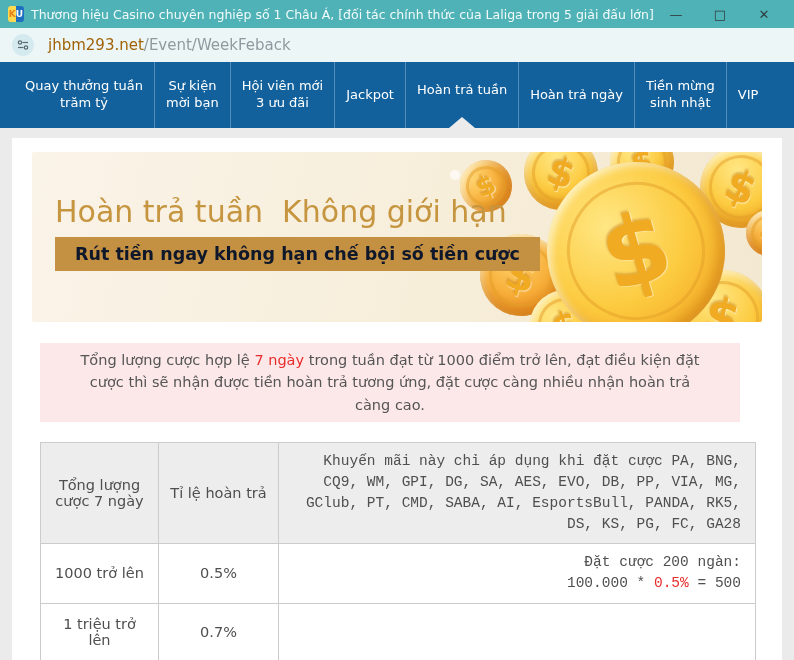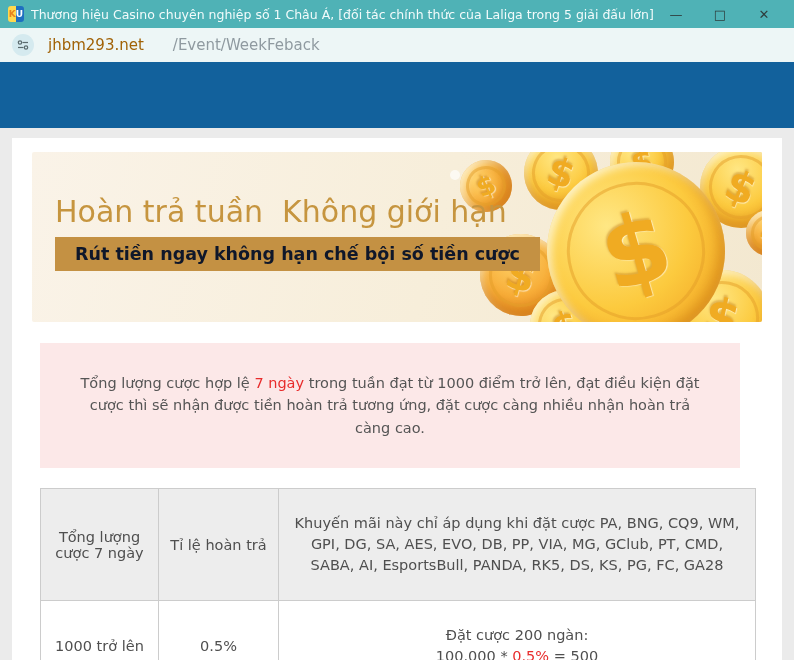--- a/index.html
+++ b/index.html
@@ -13,21 +13,21 @@
   .win-title { color:#f2fbfb; font-size:12.5px; margin-left:7px; flex:1 1 auto; white-space:nowrap; overflow:hidden; }
   .win-controls { display:flex; align-items:center; gap:0; flex:0 0 auto; }
   .win-btn { width:44px; height:28px; display:flex; align-items:center; justify-content:center;
              color:#2e3e3e; font-size:13px; cursor:default; }
 
   
   .addressbar { height:34px; background:#edf6f6; display:flex; align-items:center; padding:0 12px; }
   .site-info-icon { width:22px; height:22px; border-radius:50%; background:#d5eaef; display:flex; align-items:center; justify-content:center; flex:0 0 auto; }
   .url { margin-left:14px; font-size:15px; white-space:nowrap; }
   .url .domain { color:#a16207; }
-  .url .path { color:#8f9aa0;margin-left:29px; }
+  .url .path { color:#8f9aa0; }
 
   
   .nav { height:66px; background:#12619c; display:flex; align-items:stretch; padding:0 6px 0 14px; position:relative; }
   .brand { display:flex; align-items:center; color:#fff; font-size:19px; font-weight:bold; padding-right:16px; letter-spacing:.5px; }
   .nav-list { display:flex; flex:1 1 auto; align-items:stretch; }
   .nav-item { position:relative; display:flex; align-items:center; justify-content:center; text-align:center;
               color:#fff; font-size:13px; line-height:1.3; padding:0 11px; white-space:pre-line; cursor:pointer; }
   .nav-item + .nav-item { border-left:1px solid rgba(255,255,255,.28); }
   .nav-item.active::after { content:""; position:absolute; bottom:0; left:50%; transform:translateX(-50%);
               border-left:13px solid transparent; border-right:13px solid transparent; border-bottom:11px solid #ebebeb; }
@@ -46,30 +46,30 @@
   .coin { position:absolute; border-radius:50%; background:radial-gradient(circle at 38% 32%,#ffe784,#fcca3e 50%,#f5ae2a 78%,#e09420);
           box-shadow:inset -5px -7px 12px rgba(190,110,10,.45), inset 3px 4px 8px rgba(255,255,235,.8);
           display:flex; align-items:center; justify-content:center; }
   .coin::before { content:""; position:absolute; inset:11%; border-radius:50%; border:3px solid rgba(228,158,40,.5); }
   .coin.orange { background:radial-gradient(circle at 38% 32%,#ffd36a,#f7ad38 50%,#e88a24 78%,#d0731a); }
   .coin-face { color:#f0ab22; font-weight:bold; text-shadow:1px 1px 1px rgba(255,255,255,.55), -1px -2px 2px rgba(175,95,0,.35); }
   .sparkle { position:absolute; border-radius:50%; background:rgba(255,255,255,.65); }
 
   
   .notice { margin:21px 22px 0 8px; background:#fce8e8; color:#555555; font-size:14.5px; line-height:1.55;
-            text-align:center; padding:29px 30px; }
+            text-align:center; padding:6px 30px; }
   .notice .hl { color:#e82c2c; }
 
   
   .promo-table { margin:20px 8px 0 8px; border-collapse:collapse; width:716px; color:#4f4f4f; font-size:14.5px; }
   .promo-table th, .promo-table td { border:1px solid #cccccc; }
   .promo-table th { background:#ededed; font-weight:normal; padding:10px 4px; }
   .promo-table .col-amount { width:118px; text-align:center; }
   .promo-table .col-rate { width:120px; text-align:center; }
-  .promo-table .col-detail { text-align:center; padding:24px 14px; line-height:1.45; }
+  .promo-table .col-detail { text-align:right; padding:8px 14px; line-height:1.45;font-family:Liberation Mono, monospace; }
   .promo-table td { height:50px; }
   .promo-table td.col-amount, .promo-table td.col-rate { padding:12px; }
   .red { color:#e82c2c; }
 </style>
 </head>
 <body>
 
 <div class="titlebar">
   <div class="favicon">
     <span class="k">K</span>
@@ -97,20 +97,34 @@
       <circle cx="9" cy="8.5" r="1.7" fill="none" stroke="#5a6a6e" stroke-width="1.2"></circle>
       <line x1="1" y1="8.5" x2="6.5" y2="8.5" stroke="#5a6a6e" stroke-width="1.2"></line>
     </svg>
   </div>
   <div class="url">
     <span class="domain">jhbm293.net</span><span class="path">/Event/WeekFeback</span>
   </div>
 </div>
 
 <div class="nav">
+  <div class="nav-list">
+    <div class="nav-item">Quay thưởng tuần
+trăm tỷ</div>
+    <div class="nav-item">Sự kiện
+mời bạn</div>
+    <div class="nav-item">Hội viên mới
+3 ưu đãi</div>
+    <div class="nav-item">Jackpot</div>
+    <div class="nav-item active">Hoàn trả tuần</div>
+    <div class="nav-item">Hoàn trả ngày</div>
+    <div class="nav-item">Tiền mừng
+sinh nhật</div>
+    <div class="nav-item">VIP</div>
+  </div>
 </div>
 
 <div class="content">
   <div class="card">
 
     <div class="banner">
       <div class="sparkle" style="left:418px; top:18px; width:10px; height:10px;"></div>
       <div class="sparkle" style="left:452px; top:118px; width:14px; height:14px; opacity:.5;"></div>
       <div class="sparkle" style="left:500px; top:150px; width:8px; height:8px; opacity:.6;"></div>
 

